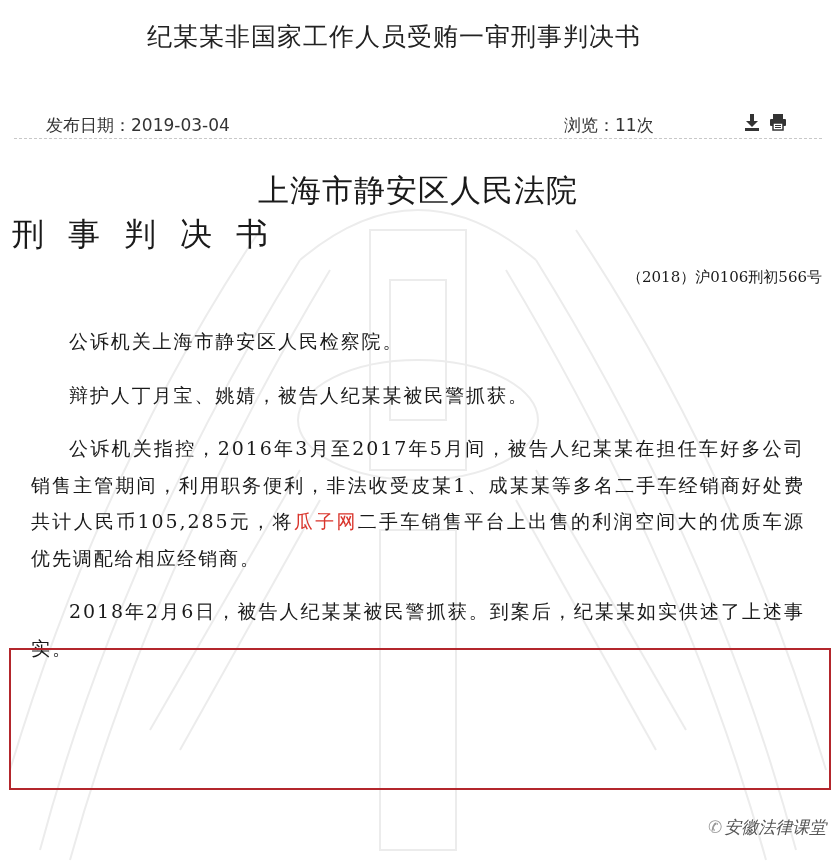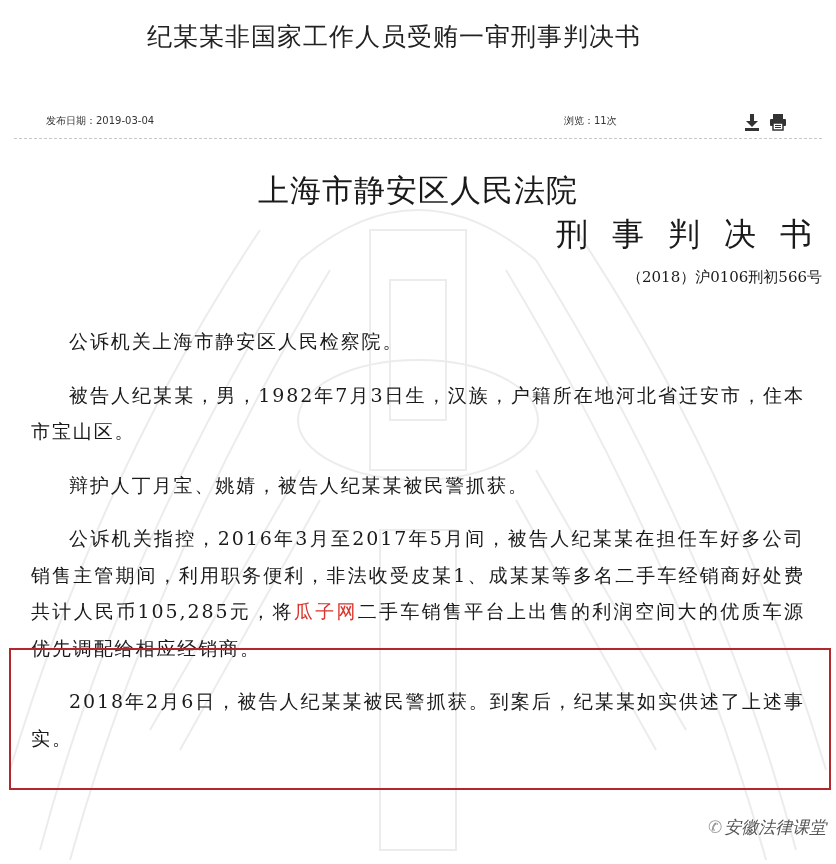--- a/index.html
+++ b/index.html
@@ -8,37 +8,37 @@
     font-family: "DejaVu Serif", "Liberation Serif", serif; color: #1a1a1a;
     position: relative;
   }
   .page-title {
     position: absolute; top: 20px; left: 0; width: 788px; text-align: center;
     font-family: "DejaVu Sans", "Liberation Sans", sans-serif;
     font-size: 25px; letter-spacing: 1px; color: #222;
   }
   .meta-bar {
     position: absolute; top: 112px; left: 14px; width: 808px; height: 26px;
-    font-family: "DejaVu Sans", "Liberation Sans", sans-serif; font-size: 10px; color: #333;
+    font-family: "DejaVu Sans", "Liberation Sans", sans-serif; font-size: 17px; color: #333;
     border-bottom: 1px dashed #c8c8c8;
   }
   .meta-date { position: absolute; left: 32px; top: 2px; }
   .meta-views { position: absolute; left: 550px; top: 2px; }
   .meta-icons { position: absolute; left: 728px; top: 0px; display: flex; gap: 6px; }
   .icon-btn { width: 20px; height: 20px; cursor: pointer; display: inline-block; }
   .watermark {
     position: absolute; left: 0; top: 170px; width: 836px; height: 694px; pointer-events: none;
   }
   .court-name {
     position: absolute; top: 170px; left: 0; width: 836px; text-align: center;
     font-size: 31px; letter-spacing: 1px; box-sizing: border-box;
   }
   .doc-type {
-    position: absolute; top: 213px; left: 0; width: 836px; text-align: right;
-    font-size: 32px; letter-spacing: 24px; padding-left: 47px; box-sizing: border-box;
+    position: absolute; top: 213px; left: 0; width: 836px; text-align: left;
+    font-size: 32px; letter-spacing: 24px; padding-left: 12px; box-sizing: border-box;
   }
   .case-number {
     position: absolute; top: 268px; right: 14px; font-size: 15px;
   }
   .body-text {
     position: absolute; top: 306px; left: 14px; width: 808px;
     font-size: 19px; line-height: 36.5px; letter-spacing: 1.9px;
   }
   .para { text-indent: 2em; margin: 17px; text-align: justify; }
   .highlight-box {
@@ -104,21 +104,20 @@
     </span>
   </span>
 </div>
 
 <div class="court-name">上海市静安区人民法院</div>
 <div class="doc-type">刑事判决书</div>
 <div class="case-number">（2018）沪0106刑初566号</div>
 
 <div class="body-text">
   <p class="para">公诉机关上海市静安区人民检察院。</p>
-  <p class="para">被告人纪某某，男，1982年7月3日生，汉族，户籍所在地河北省迁安市，住本市宝山区。</p>
   <p class="para">辩护人丁月宝、姚婧，被告人纪某某被民警抓获。</p>
   <p class="para"><span>公诉机关指控，2016年3月至2017年5月间，被告人纪某某在担任车好多公司销售主管期间，利用职务便利，非法收受皮某1、成某某等多名二手车经销商好处费共计人民币105,285元，将</span><span class="red">瓜子网</span><span>二手车销售平台上出售的利润空间大的优质车源优先调配给相应经销商。</span></p>
   <p class="para">2018年2月6日，被告人纪某某被民警抓获。到案后，纪某某如实供述了上述事实。</p>
 </div>
 
 <div class="highlight-box"></div>
 
 <div class="wm-logo">
   <span class="bubble">✆</span><span>安徽法律课堂</span>
 </div>

